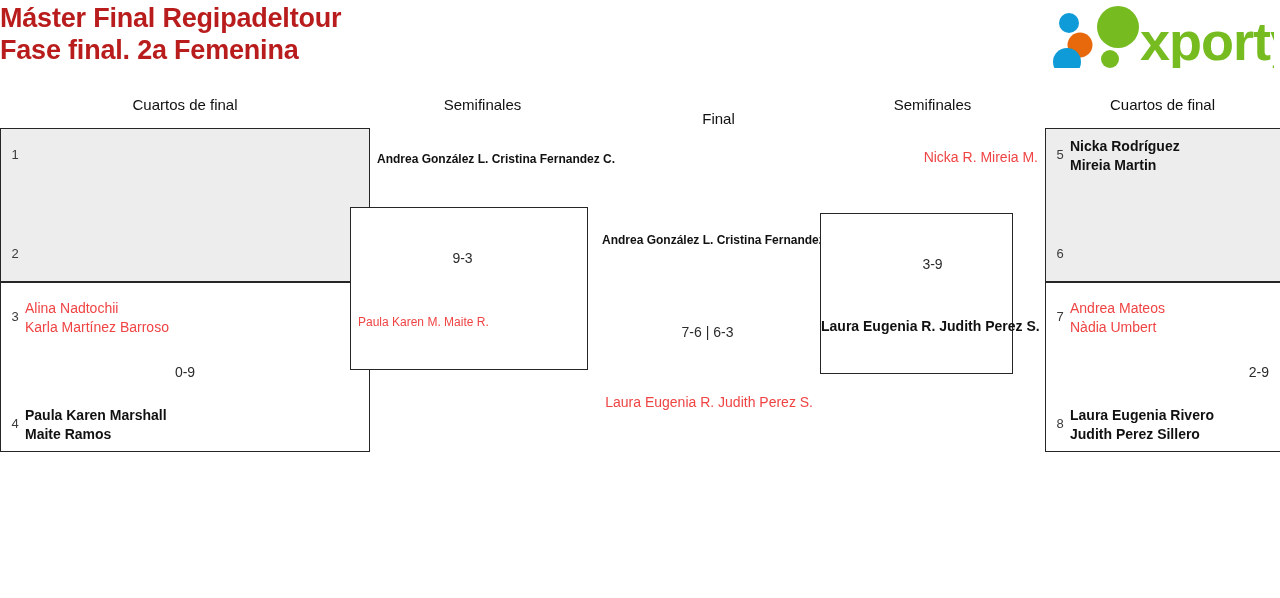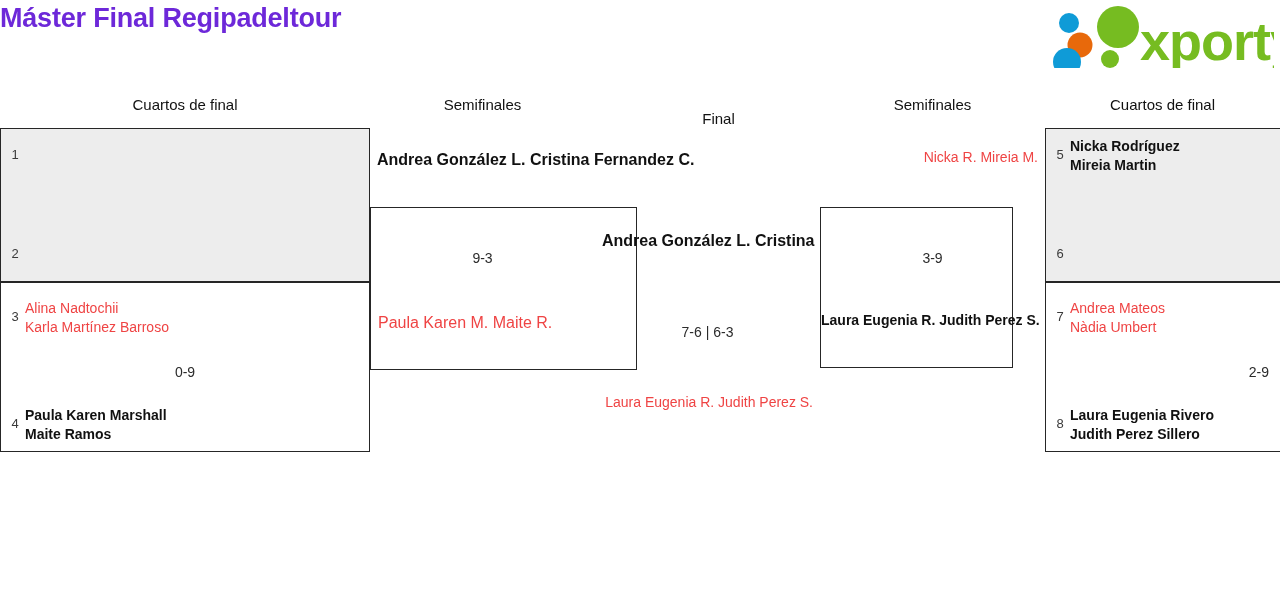--- a/index.html
+++ b/index.html
@@ -8,21 +8,21 @@
     background: #ffffff;
     font-family: "Liberation Sans", sans-serif;
     color: #1a1a1a;
     overflow: hidden;
   }
   .page { position: relative; width: 1280px; height: 598px; }
 
   
   .title-block { position: absolute; left: 0; top: 0; width: 760px; }
   .title-line { font-size: 27px; font-weight: 700; letter-spacing: -0.2px;
-                line-height: 32px; color: #6d28d9; white-space: nowrap; }
+                line-height: 32px; color: #b91c1c; white-space: nowrap; }
   .title-line.l1 { margin-top: 2px; }
 
   .logo { position: absolute; left: 1048px; top: 4px; width: 226px; height: 64px; }
   .logo svg { display: block; }
 
   
   .col-head { position: absolute; top: 96px; font-size: 15px; font-weight: 400;
               color: #111111; text-align: center; white-space: nowrap; }
 
   
@@ -35,33 +35,34 @@
           text-align: center; line-height: 17px; padding-top: 9px; }
   .names { font-size: 14px; line-height: 19px; white-space: nowrap; }
   .names .n { display: block; }
   .win  { font-weight: 700; color: #111111; }
   .lose { font-weight: 400; color: #ef4444; }
   .bye  { font-size: 14px; color: #4d4d4d; font-weight: 400; line-height: 19px; margin-top: 37px; }
 
   
   .lab-right { position: absolute; text-align: right; font-size: 14px; line-height: 19px;
                white-space: nowrap; }
-  .lab-left  { position: absolute; text-align: left;  font-size: 16px; line-height: 19px;
+  .lab-left  { position: absolute; text-align: left;  font-size: 12px; line-height: 19px;
                white-space: nowrap; }
 
   .score { position: absolute; font-size: 14px; color: #2b2b2b; text-align: center;
            white-space: nowrap; }
 </style>
 </head>
 <body>
 
 <div class="page">
 
   <div class="title-block">
     <div class="title-line l1">Máster Final Regipadeltour</div>
+    <div class="title-line">Fase final. 2a Femenina</div>
   </div>
 
   <div class="logo">
     <svg width="226" height="64" viewBox="0 0 226 64" xmlns="http://www.w3.org/2000/svg" aria-hidden="true">
 
       <circle cx="21" cy="19" r="10" fill="#0f9bd7"></circle>
       <circle cx="70" cy="23" r="21" fill="#76bc21"></circle>
       <circle cx="32" cy="41" r="12.5" fill="#e8690b"></circle>
       <circle cx="19" cy="58" r="14" fill="#0f9bd7"></circle>
       <circle cx="62" cy="55" r="9" fill="#76bc21"></circle>
@@ -106,21 +107,21 @@
         <span class="n">Maite Ramos</span>
       </span>
     </div>
   </div>
 
   <div class="lab-left win" style="left:377px; top:150px;">
     <span class="n">Andrea González L.</span>
     <span class="n">Cristina Fernandez C.</span>
   </div>
 
-  <div class="box" style="left:370px; top:207px; width:267px; height:163px;">
+  <div class="box" style="left:350px; top:207px; width:238px; height:163px;">
     <div class="score" style="left:0px; top:42px; width:223px;">9-3</div>
     <div class="lab-left lose" style="left:7px; top:105px;">
       <span class="n">Paula Karen M.</span>
       <span class="n">Maite R.</span>
     </div>
   </div>
 
   <div class="lab-left win" style="left:602px; top:231px;">
     <span class="n">Andrea González L.</span>
     <span class="n">Cristina Fernandez C.</span>
@@ -131,21 +132,21 @@
   <div class="lab-right lose" style="left:595px; top:393px; width:218px;">
     <span class="n">Laura Eugenia R.</span>
     <span class="n">Judith Perez S.</span>
   </div>
 
   <div class="lab-right lose" style="left:820px; top:148px; width:218px;">
     <span class="n">Nicka R.</span>
     <span class="n">Mireia M.</span>
   </div>
 
-  <div class="box" style="left:820px; top:207px; width:193px; height:161px;">
+  <div class="box" style="left:820px; top:213px; width:193px; height:161px;">
     <div class="score" style="left:0px; top:42px; width:223px;">3-9</div>
     <div class="lab-right win" style="left:0px; top:103px; width:218px;">
       <span class="n">Laura Eugenia R.</span>
       <span class="n">Judith Perez S.</span>
     </div>
   </div>
 
   <div class="box grey" style="left:1045px; top:128px; width:245px; height:154px;">
     <div class="slot" style="left:4px; top:8px;">
       <span class="seed" style="padding-top:9px;">5</span>

